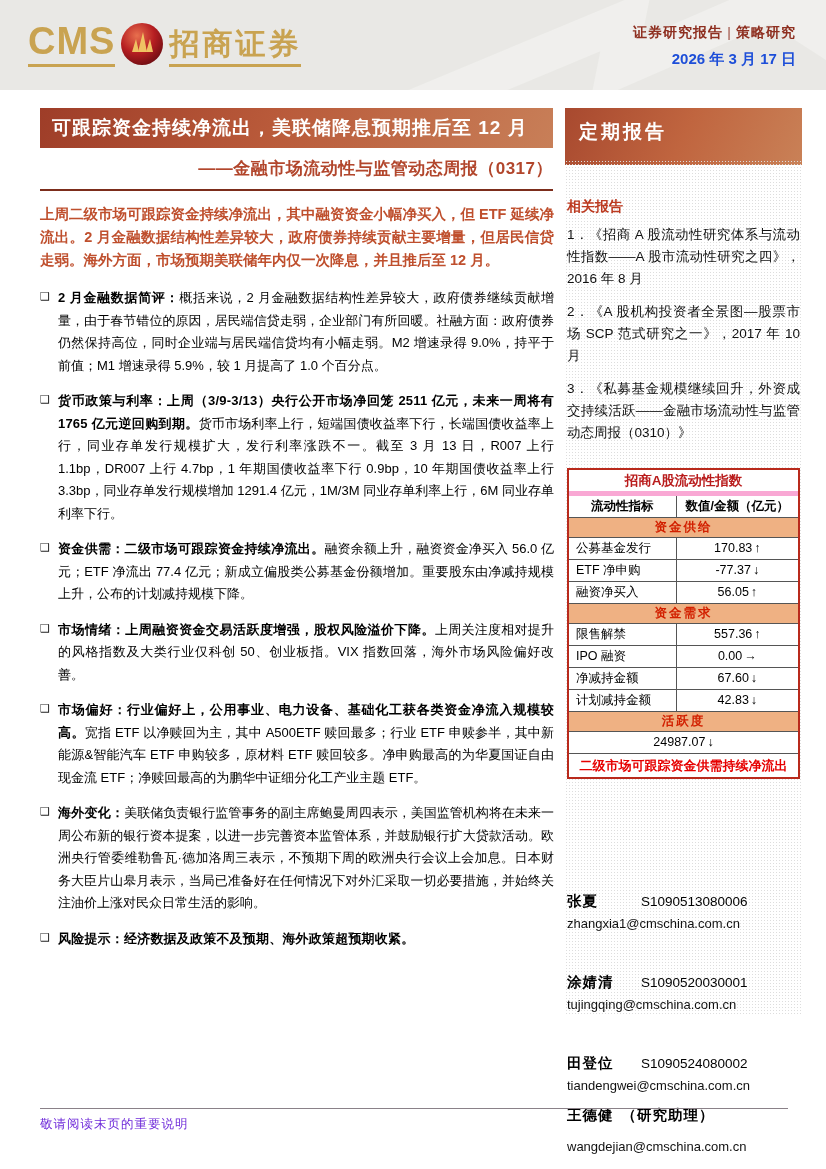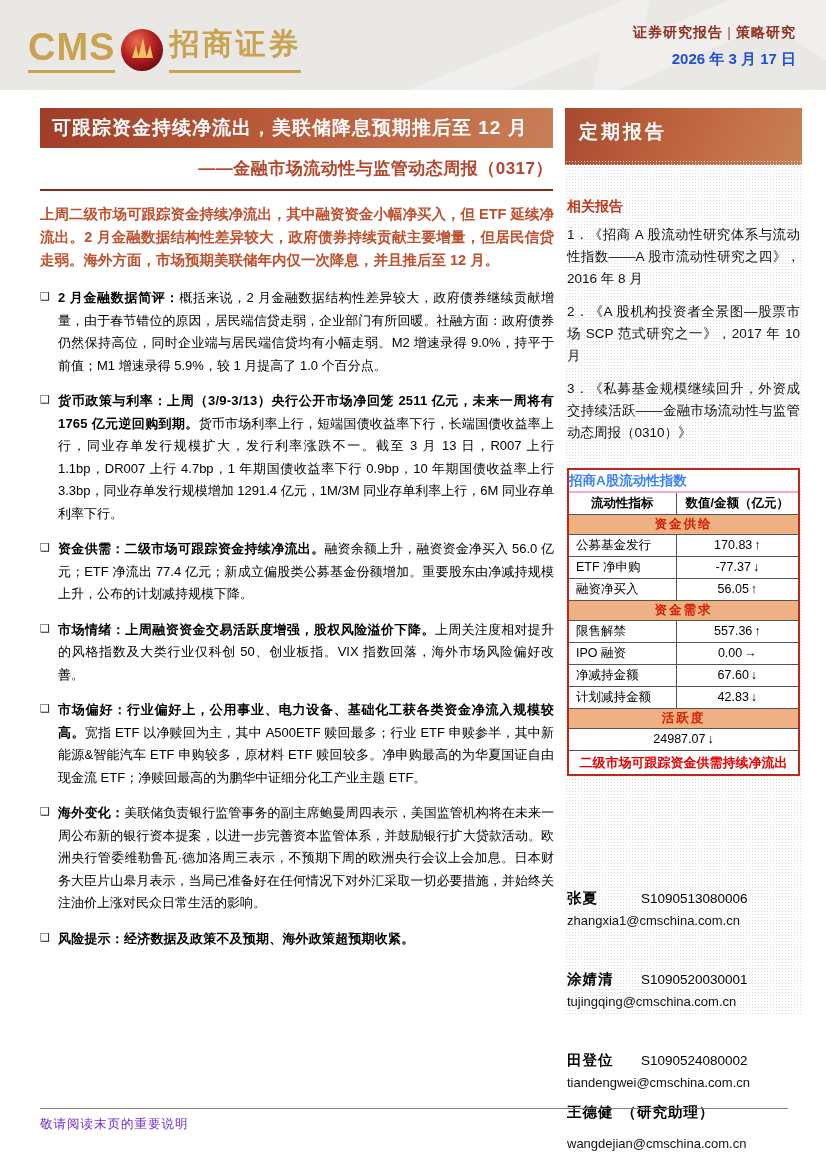--- a/index.html
+++ b/index.html
@@ -7,28 +7,28 @@
   body {
     position:relative; background:#ffffff; overflow:hidden;
     font-family:"Liberation Sans","DejaVu Sans",sans-serif; color:#000;
   }
   
   .header {
     position:absolute; left:0; top:0; width:826px; height:90px;
     background:#e9e8e5; overflow:hidden;
   }
   .header .wm { position:absolute; right:-20px; top:-40px; opacity:.55; }
-  .logo { position:absolute; left:28px; top:18px; display:flex; align-items:flex-end; gap:4px; }
+  .logo { position:absolute; left:28px; top:18px; display:flex; align-items:center; gap:4px; }
   .logo .cms {
     font-size:38px; font-weight:bold; color:#c9a351; letter-spacing:1px;
     border-bottom:3px solid #c9a351; line-height:44px; padding-bottom:1px;
   }
   .logo .zs {
     font-size:30px; font-weight:bold; color:#c9a351; letter-spacing:3px;
-    border-bottom:3px solid #c9a351; line-height:40px; margin-top:6px; padding-bottom:6px;
+    border-bottom:3px solid #c9a351; line-height:40px; margin-top:6px; 
     font-family:"Liberation Serif","DejaVu Serif",serif;
   }
   .logo svg { margin-top:2px; }
   .header-right { position:absolute; right:30px; top:24px; text-align:right; }
   .header-right .rline {
     color:#8e2f20; font-size:14px; font-weight:bold;
     font-family:"Liberation Serif","DejaVu Serif",serif; letter-spacing:1px;
   }
   .header-right .rdate { color:#1d4ed8; font-size:15px; margin-top:8px; font-weight:bold; }
   
@@ -65,22 +65,22 @@
   .sidebar {
     position:absolute; left:565px; top:160px; width:237px; height:856px;
     background-image:radial-gradient(circle,#dddddd .7px,transparent .8px);
     background-size:3px 3px; padding:0 2px;
   }
   .related-title { color:#bc3a20; font-weight:bold; font-size:14px; margin:38px 0 8px 0; }
   .report-item { font-size:13.5px; line-height:22px; text-align:justify; margin-bottom:11px; color:#111; }
   
   .ltable { border:2px solid #b92a1c; background:#fff; margin-top:24px; font-size:12.5px; }
   .ltable .ttitle {
-    color:#3b82f6; font-weight:bold; text-align:left; font-size:13.5px;
-    line-height:21px; border-bottom:2px solid #f9a8d4;
+    color:#b91c1c; font-weight:bold; text-align:center; font-size:13.5px;
+    line-height:21px; border-bottom:5px solid #f9a8d4;
   }
   .trow { display:flex; border-bottom:1px solid #555; line-height:21px; }
   .trow:last-child { border-bottom:none; }
   .trow .tc1 { flex:0 0 47%; padding-left:7px; border-right:1px solid #555; }
   .trow .tc2 { flex:1; text-align:center; }
   .thead .tc1, .thead .tc2 { font-weight:bold; text-align:center; padding-left:0; }
   .trow.section {
     display:block; background:#efb183; color:#d22000; font-weight:bold;
     text-align:center; line-height:19px; letter-spacing:2px;
   }

